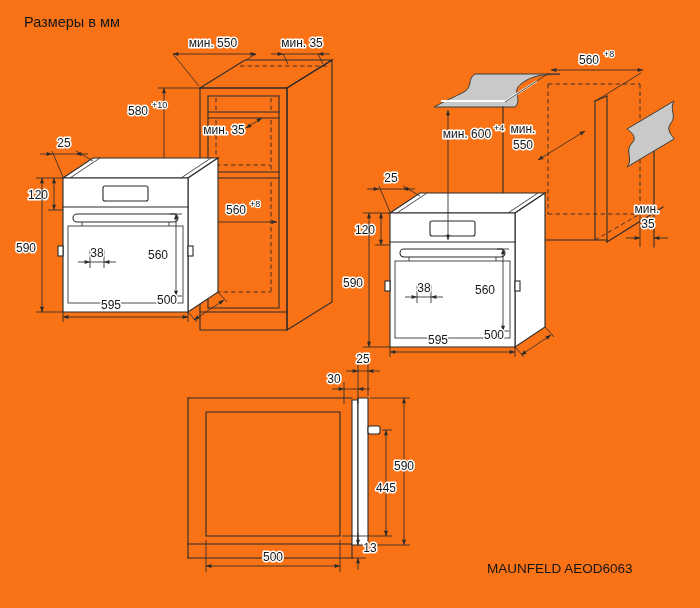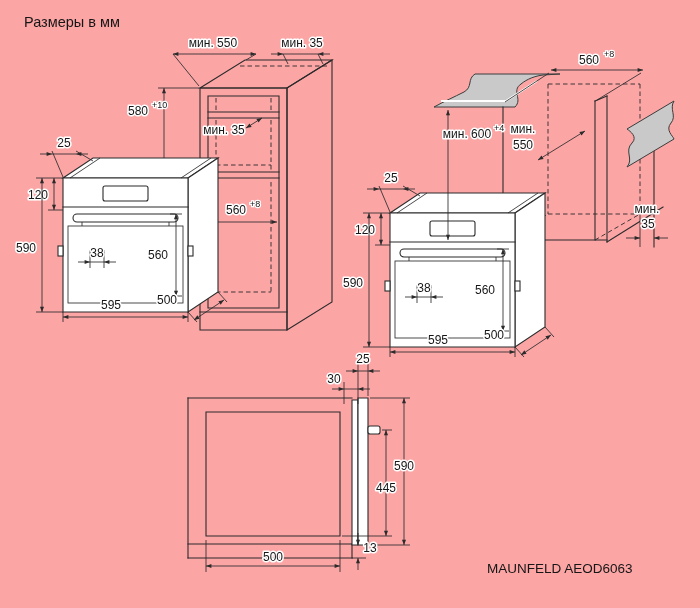--- a/index.html
+++ b/index.html
@@ -1,16 +1,16 @@
 <!DOCTYPE html>
 <html><head>
 <meta charset="utf-8">
 <style>
   html,body{margin:0;padding:0;background:#ffffff}
-  .stage{position:relative;width:700px;height:608px;background:#fca5a5;overflow:hidden}
+  .stage{position:relative;width:700px;height:608px;background:#f97316;overflow:hidden}
   svg{display:block}
   .ln{fill:none;stroke:#2b2b2b;stroke-width:1.1;stroke-linecap:square}
   .lnf{fill:#ffffff;stroke:#2b2b2b;stroke-width:1.1}
   .th{fill:none;stroke:#2b2b2b;stroke-width:0.85;stroke-linecap:butt}
   .dash{fill:none;stroke:#2b2b2b;stroke-width:0.9;stroke-dasharray:4.5 3}
   .gray{fill:#c9c9c9;stroke:#3c3c3c;stroke-width:1}
   .wht{fill:none;stroke:#ffffff;stroke-width:2}
   text{font-family:"Liberation Sans","DejaVu Sans",sans-serif;fill:#161616}
   .dt{font-size:12px;paint-order:stroke;stroke:#ffffff;stroke-width:3px;stroke-linejoin:round}
   .sup{font-size:9px;paint-order:stroke;stroke:#ffffff;stroke-width:2.5px}

